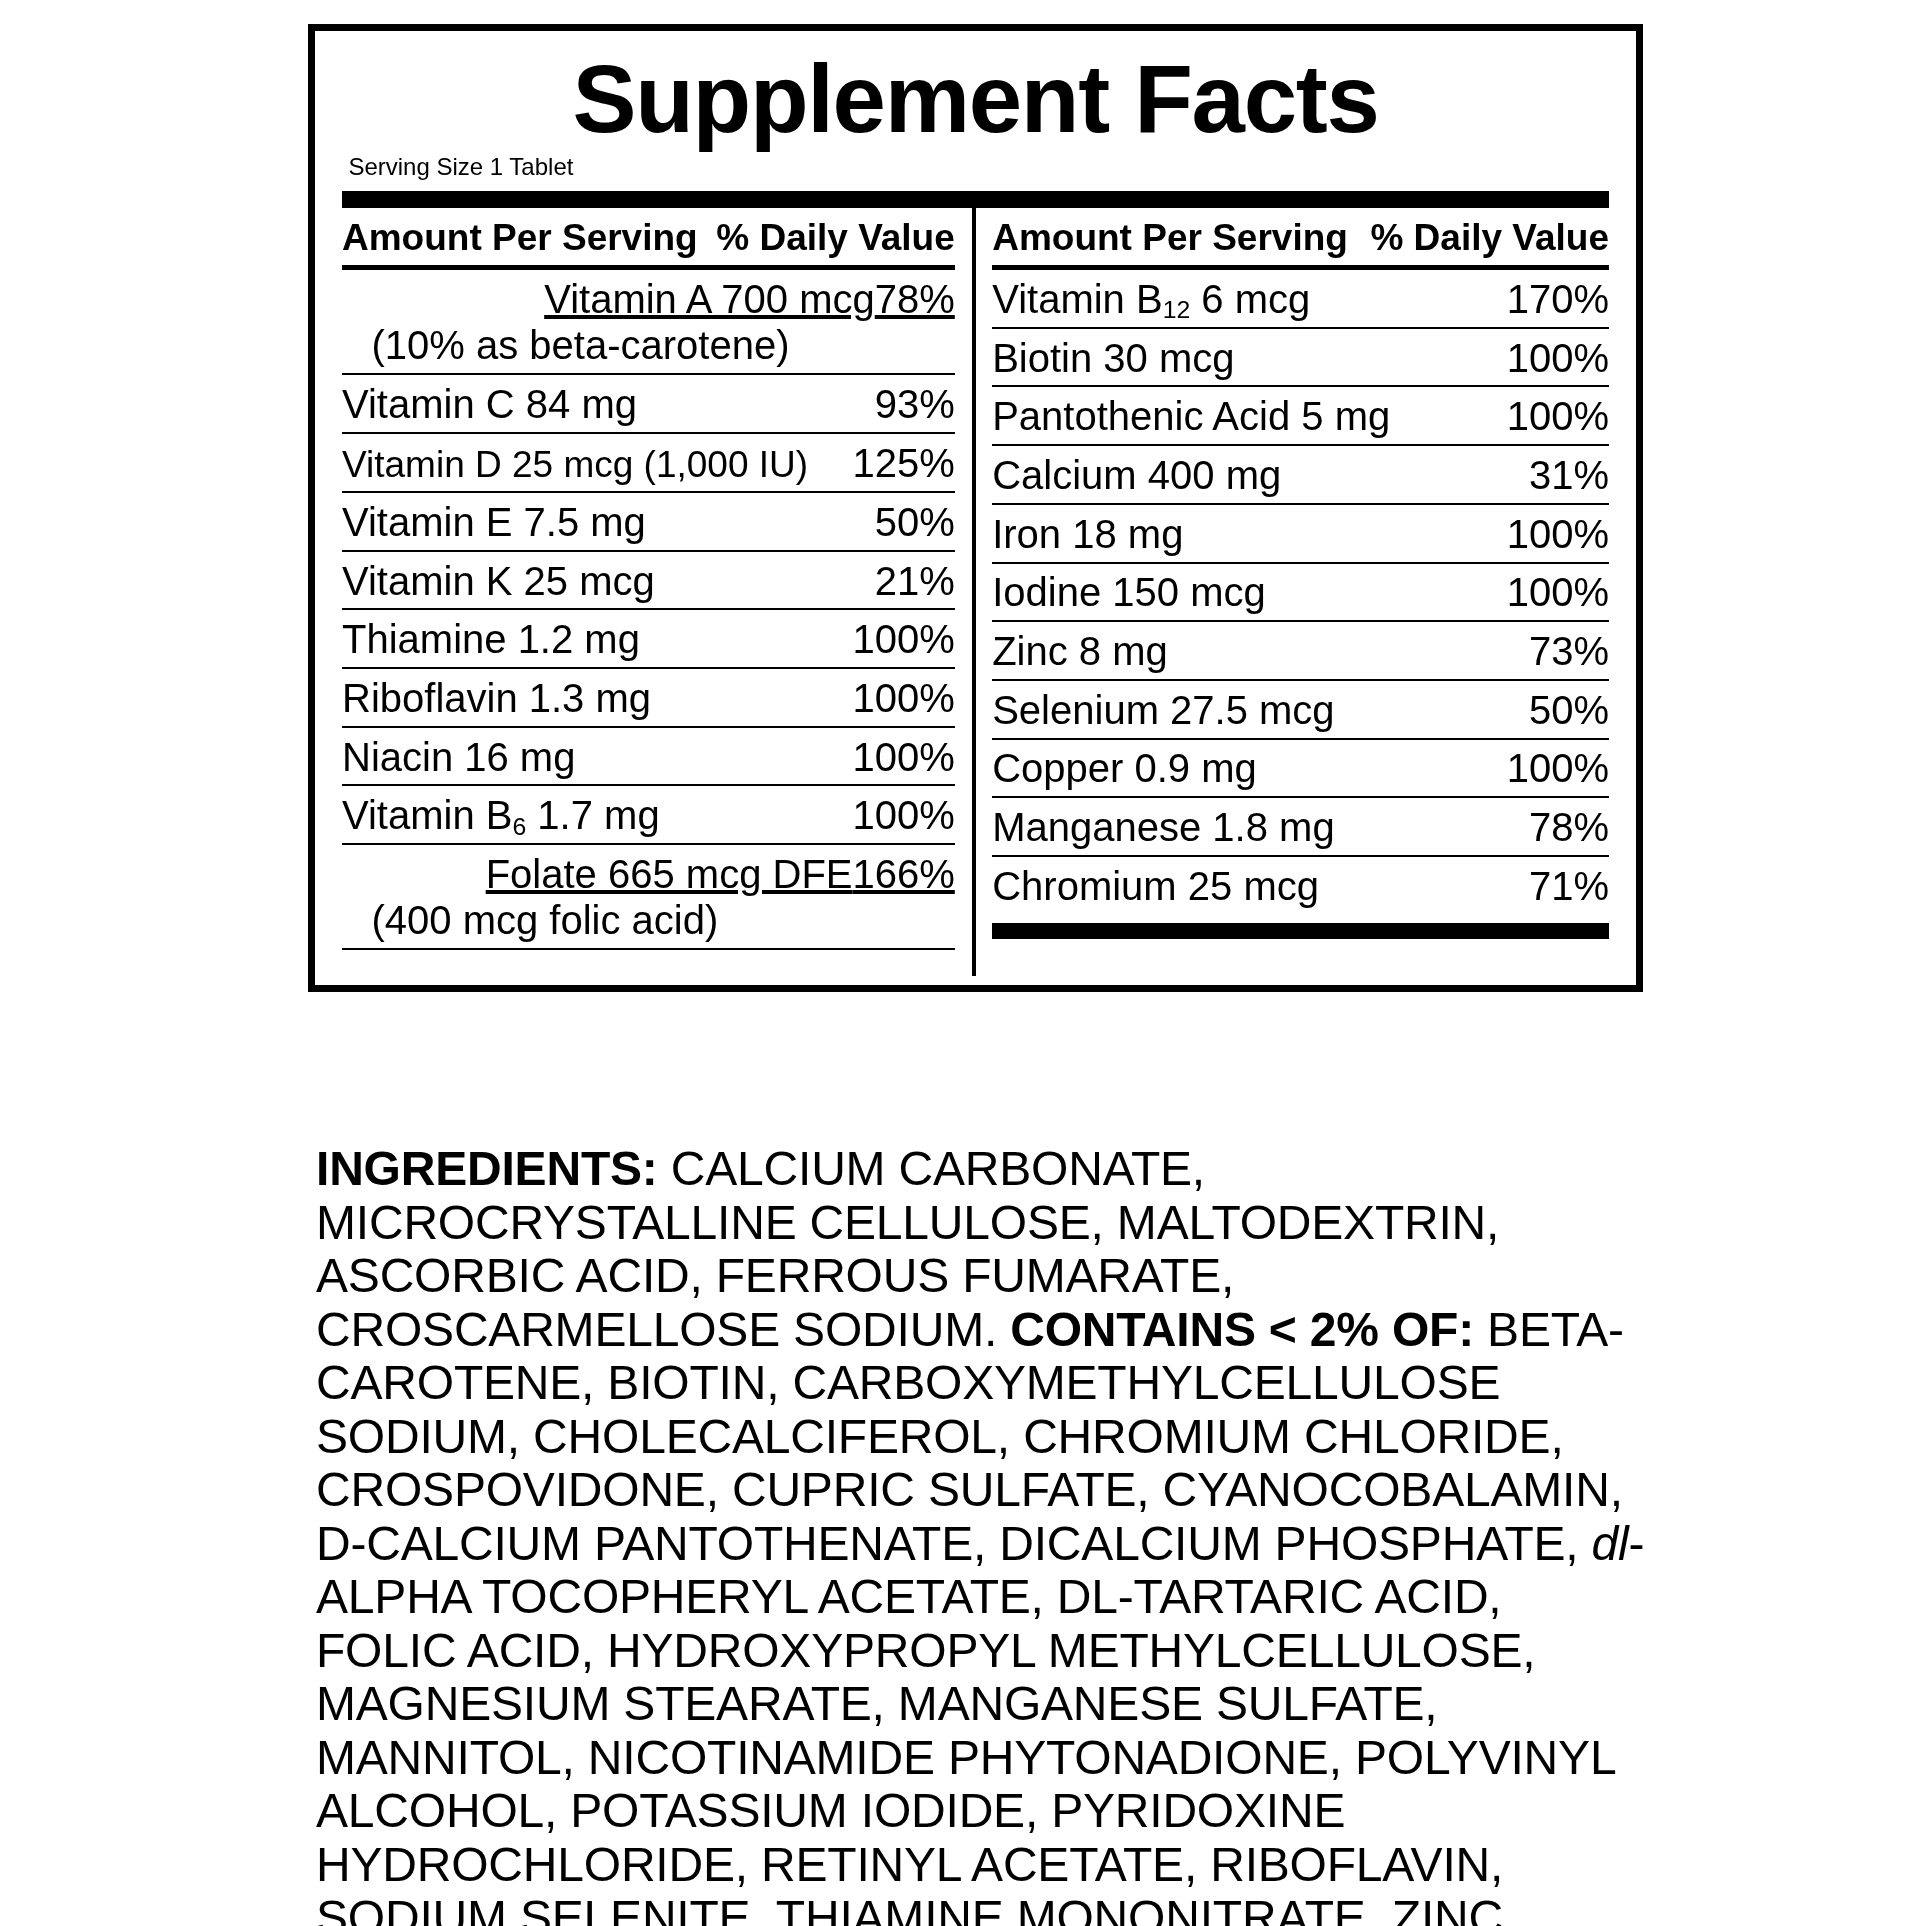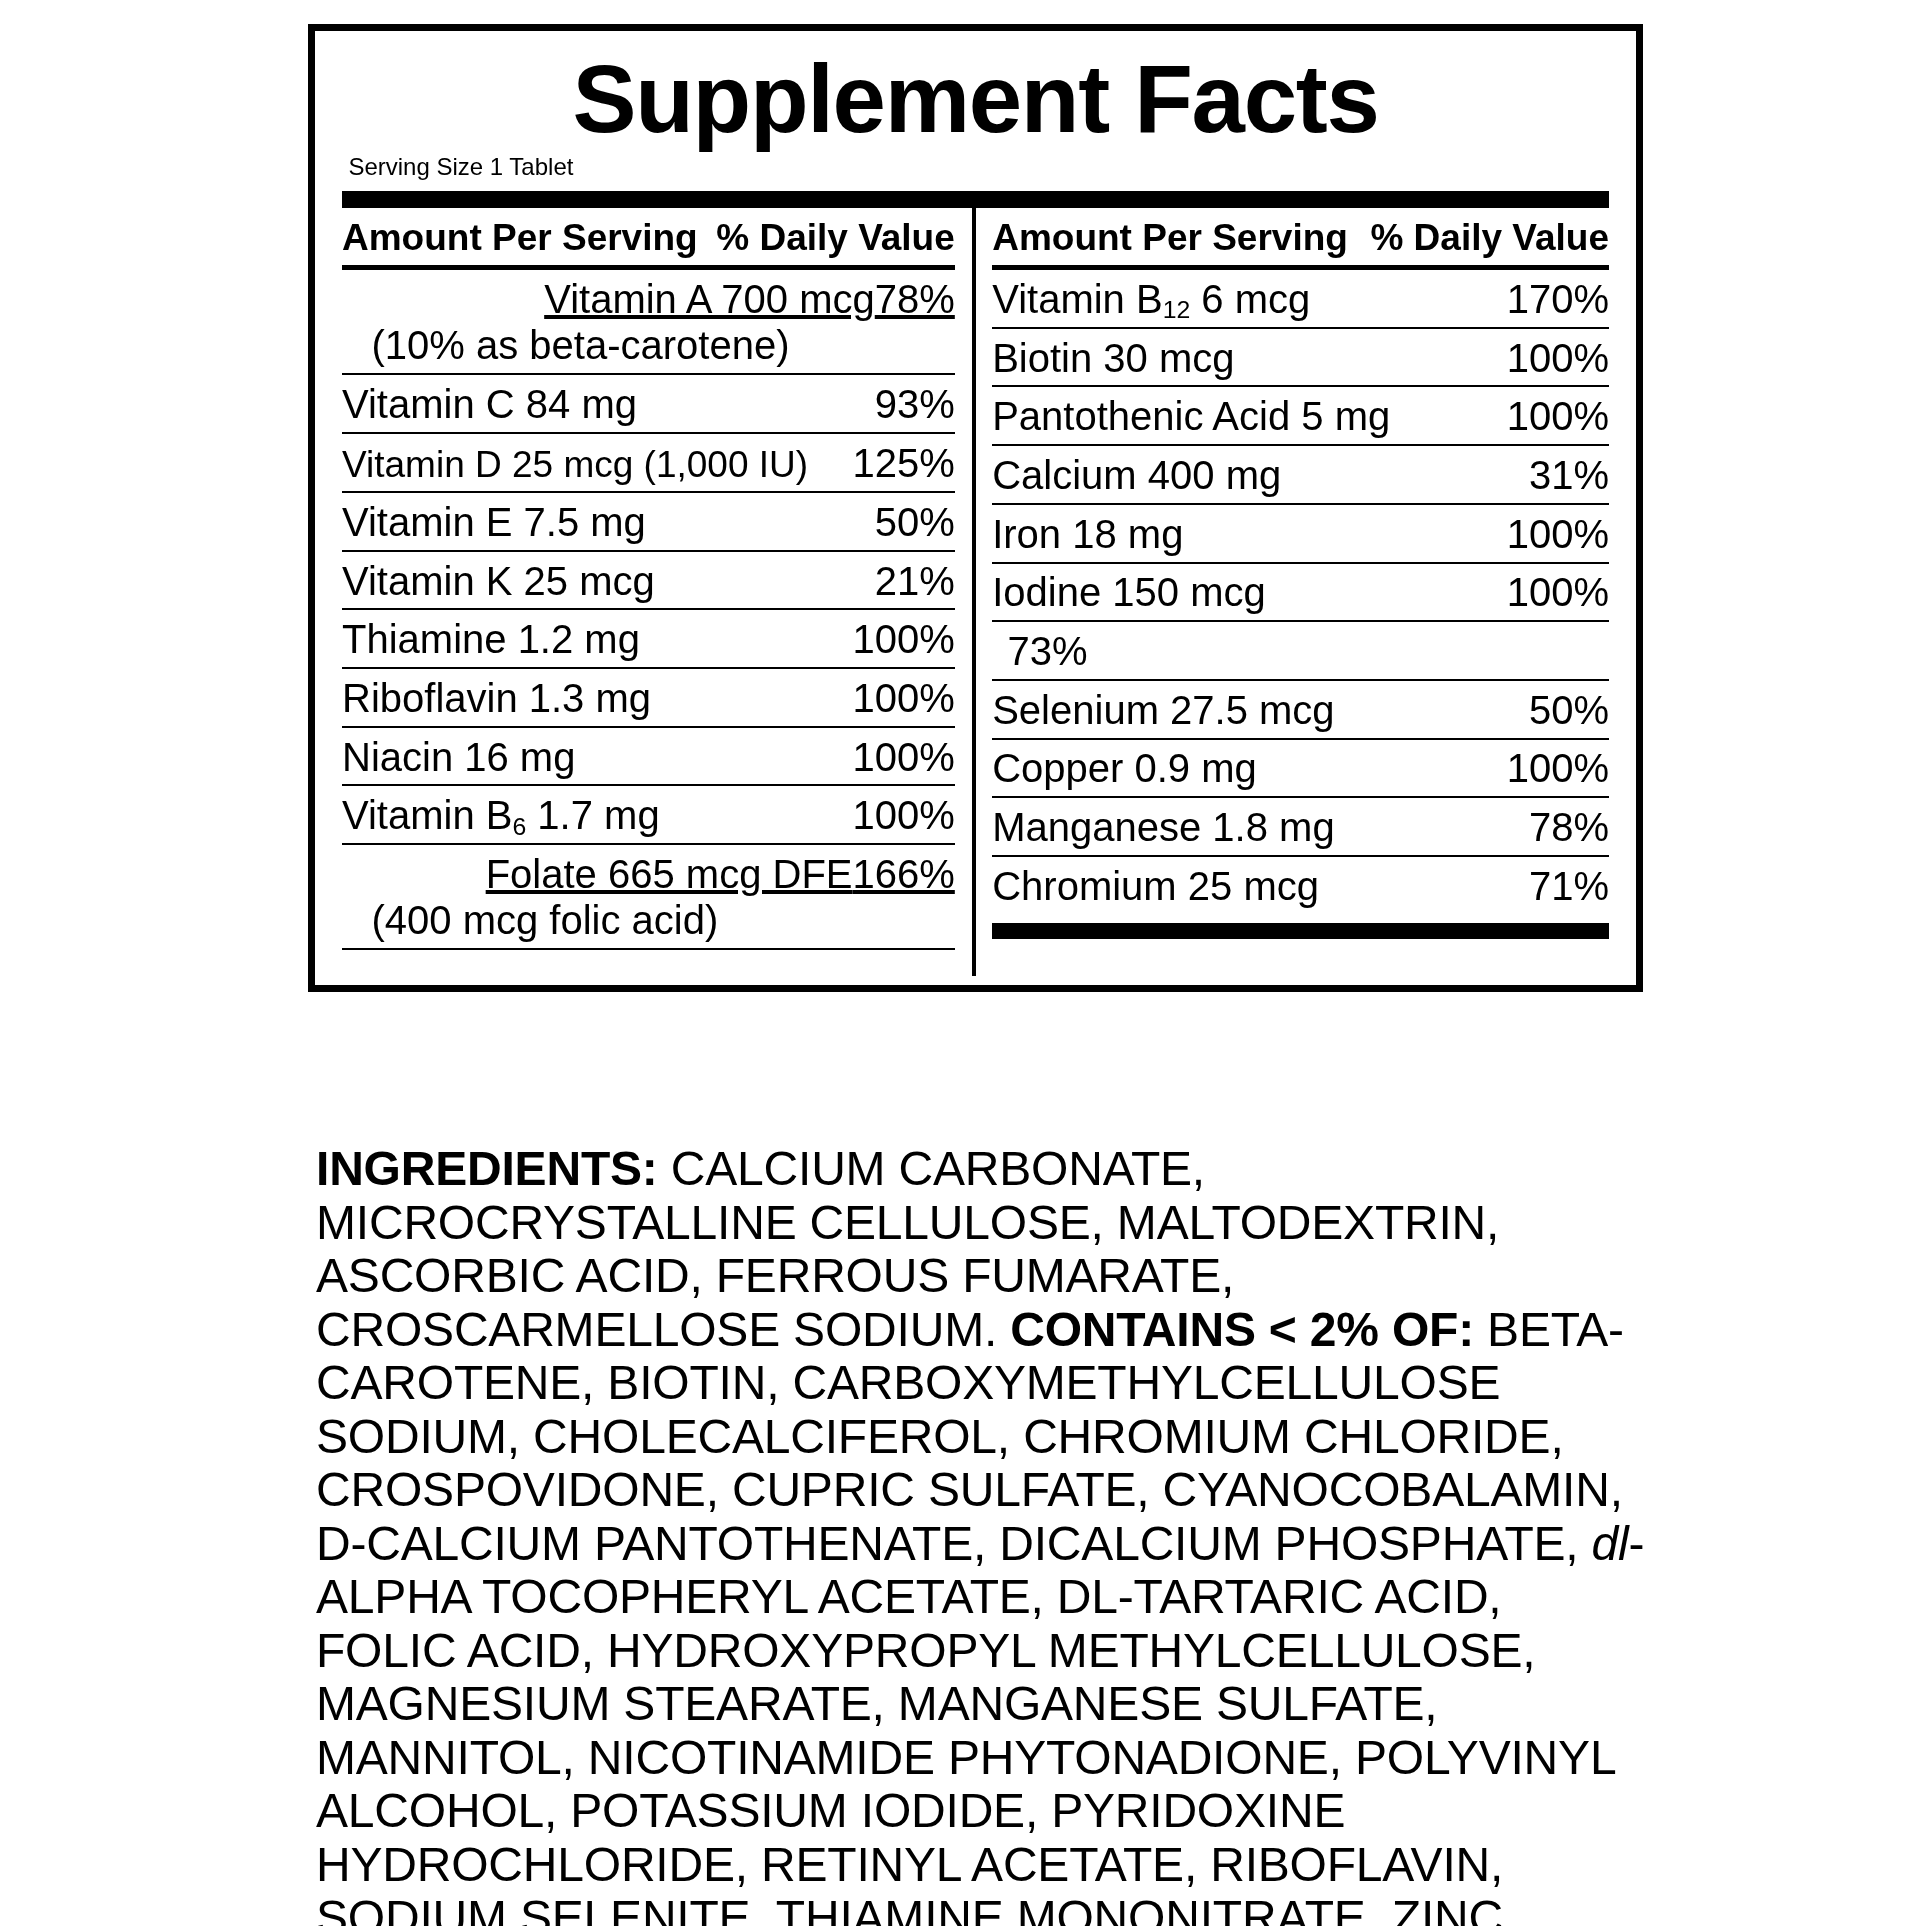--- a/index.html
+++ b/index.html
@@ -257,20 +257,21 @@
           <span class="nm">Iron 18 mg</span>
           <span class="dv">100%</span>
         </div>
 
         <div class="row">
           <span class="nm">Iodine 150 mcg</span>
           <span class="dv">100%</span>
         </div>
 
         <div class="row">
+          <span class="nm">Zinc 8 mg</span>
           <span class="dv">73%</span>
         </div>
 
         <div class="row">
           <span class="nm">Selenium 27.5 mcg</span>
           <span class="dv">50%</span>
         </div>
 
         <div class="row">
           <span class="nm">Copper 0.9 mg</span>

